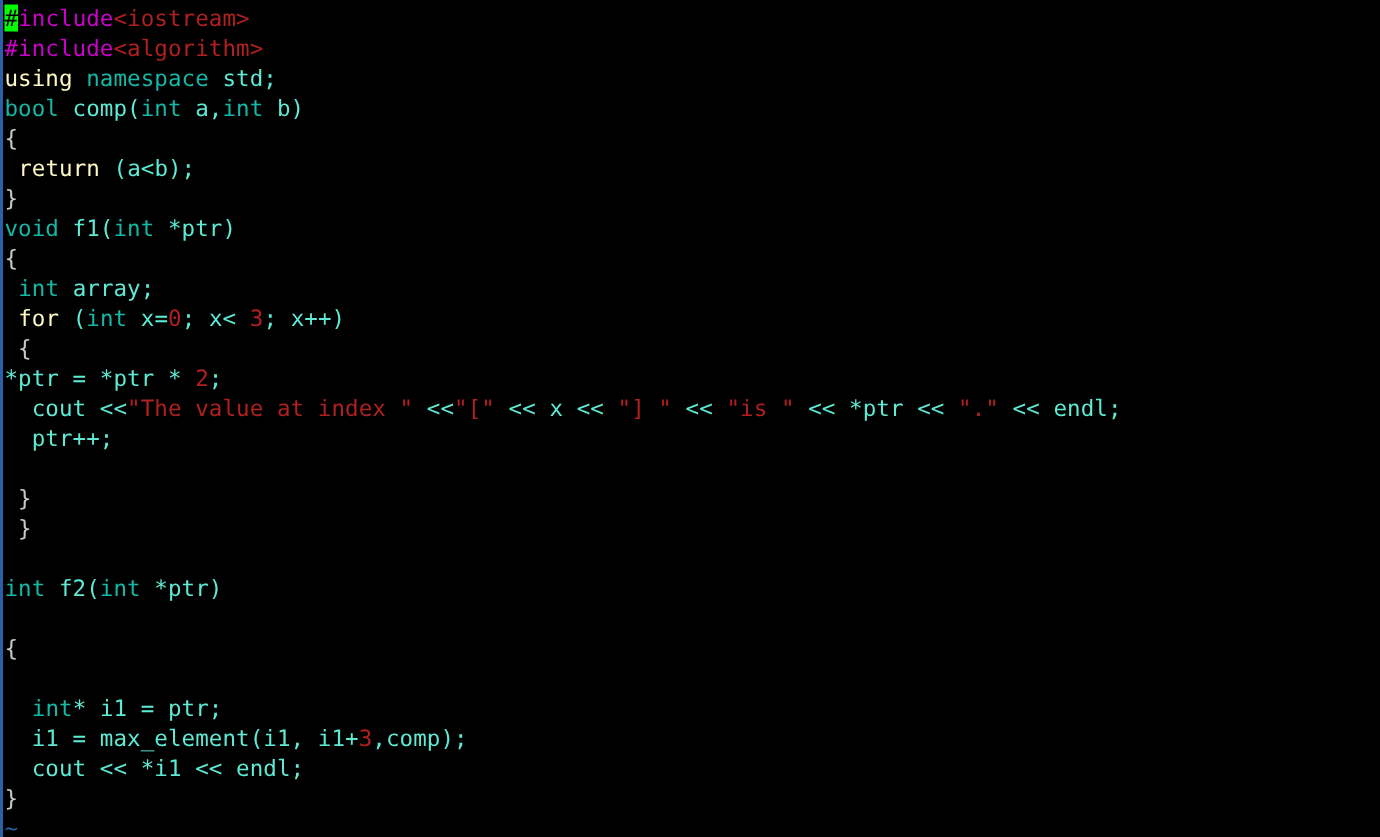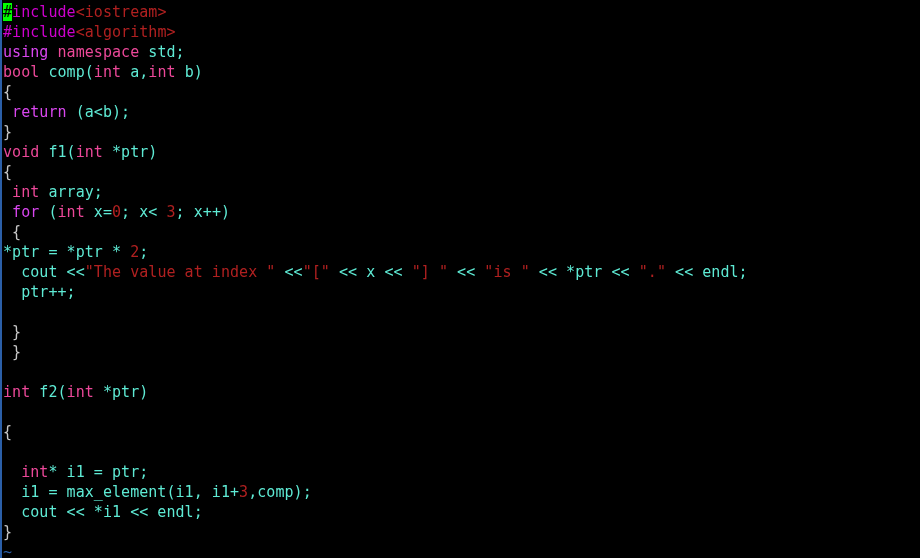--- a/index.html
+++ b/index.html
@@ -38,22 +38,22 @@
   }
   .line {
     height: 20px;
     white-space: pre;
     display: block;
   }
   
   .tok-plain    { color: #5eead4; }
   .tok-pre      { color: #cd00cd; }   
   .tok-str      { color: #b02020; }   
-  .tok-type     { color: #ec4899; }   
-  .tok-stmt     { color: #d946ef; }   
+  .tok-type     { color: #14b8a6; }   
+  .tok-stmt     { color: #fef9c3; }   
   .tok-num      { color: #b02020; }   
   .tok-punc     { color: #c8c8c8; }
   .tok-tilde    { color: #2b5fa8; }   
   .cursor {
     background: #00ff00;
     color: #000000;
   }
 </style>
 </head>
 <body>

